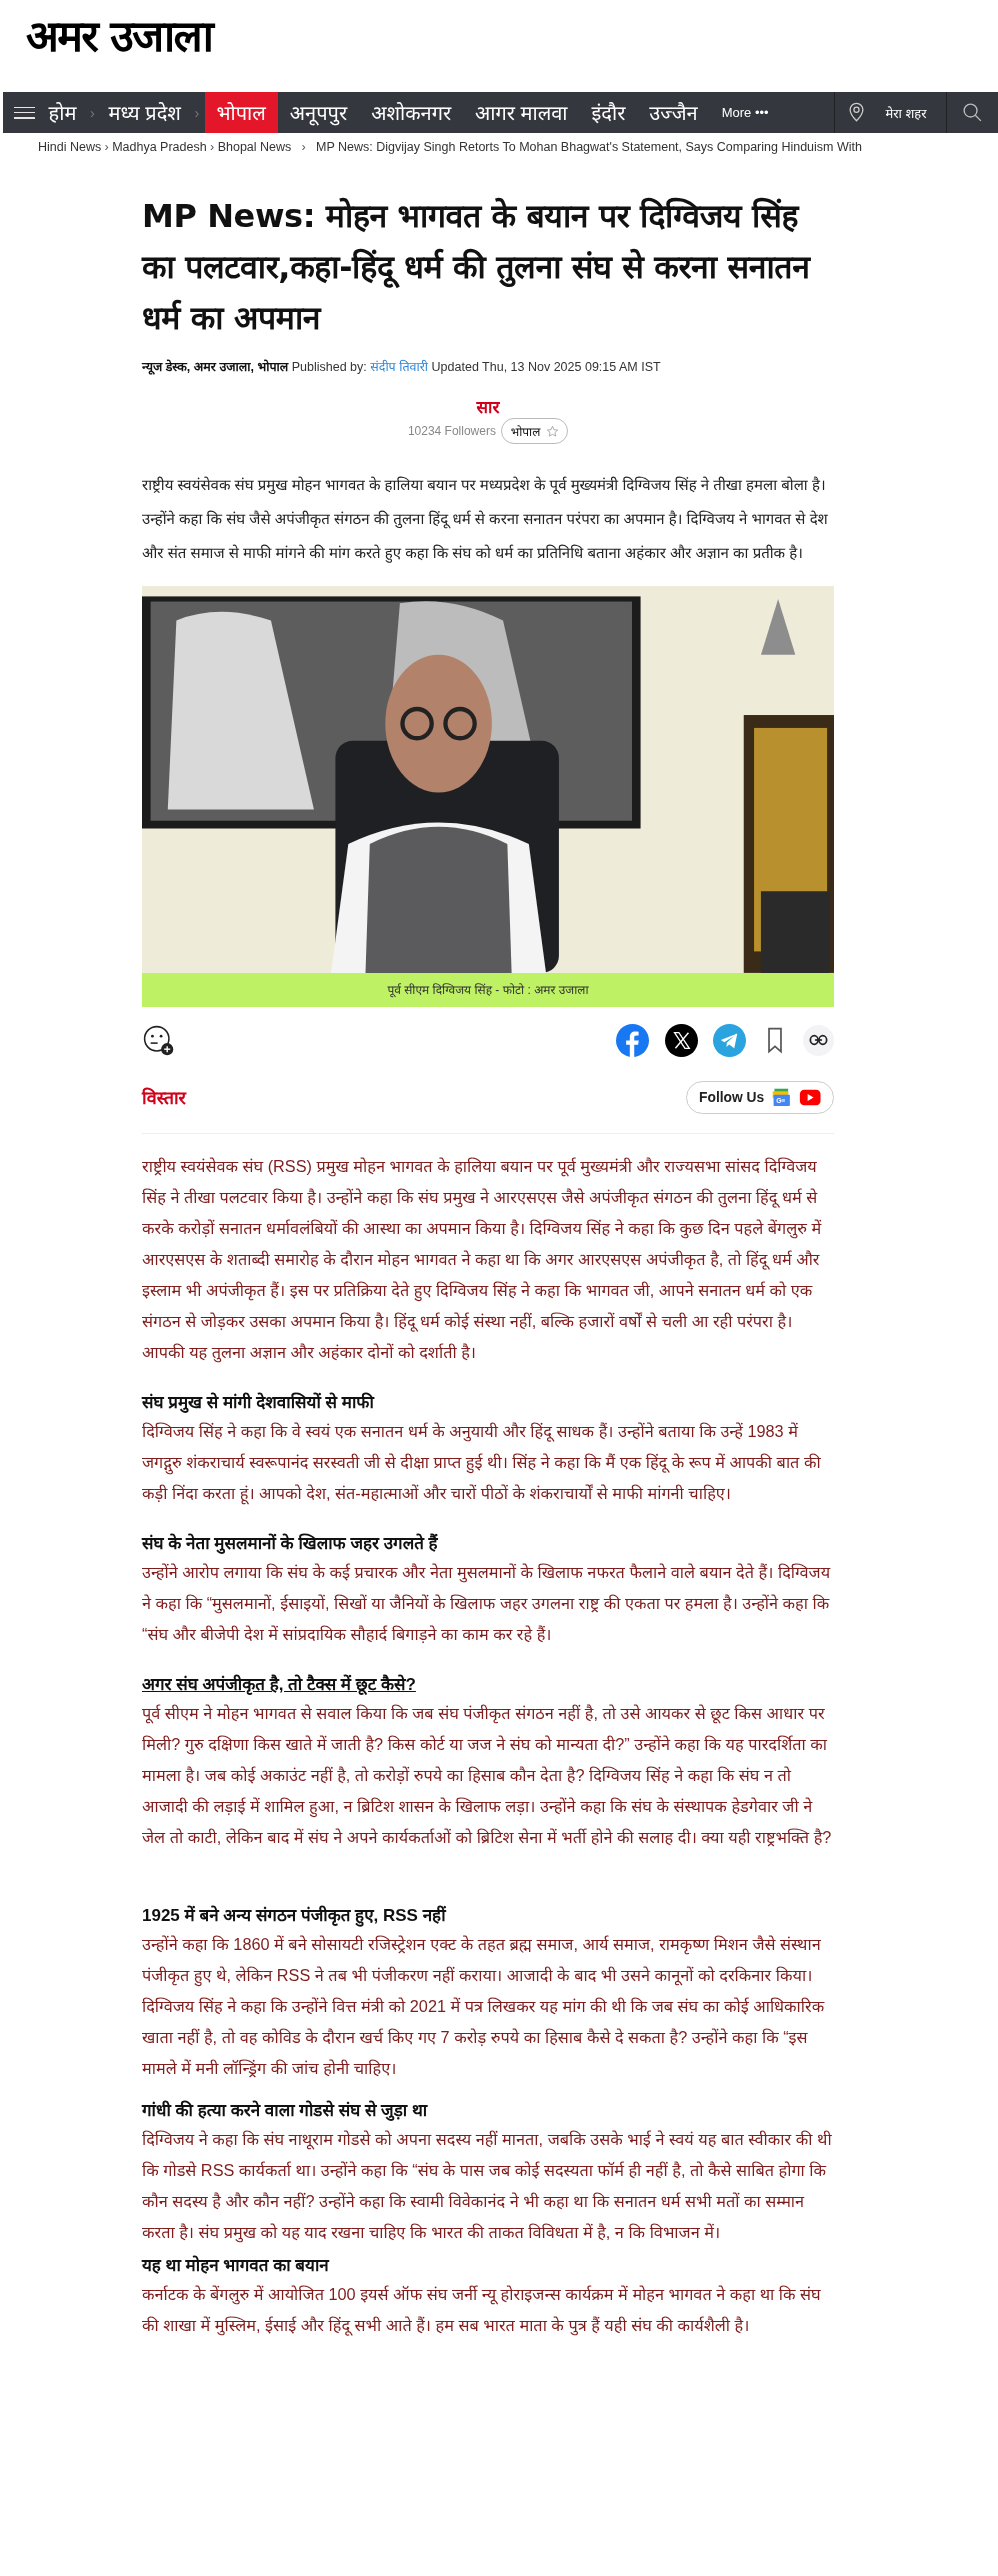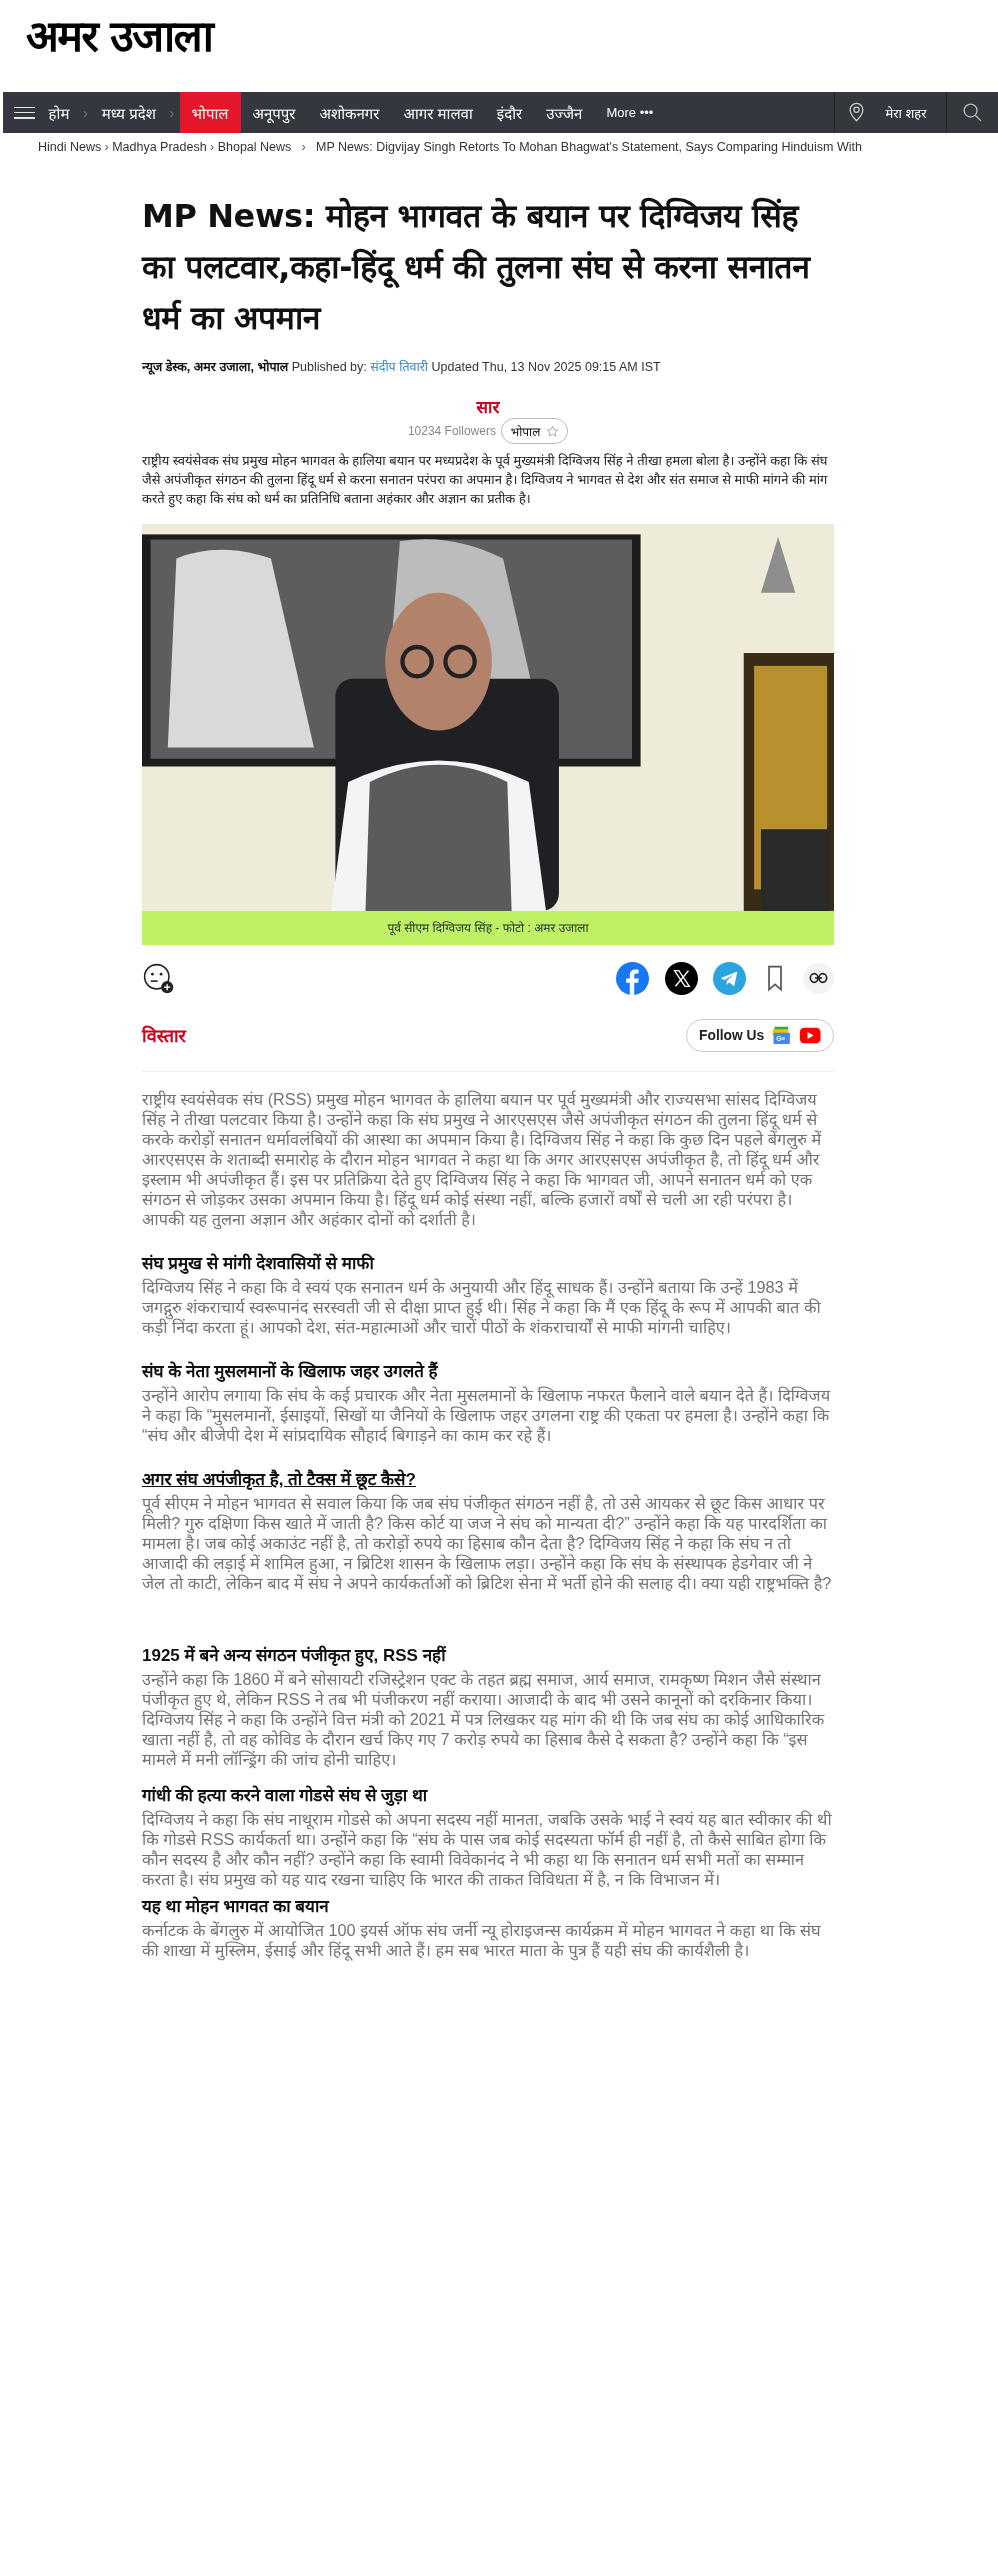--- a/index.html
+++ b/index.html
@@ -6,57 +6,57 @@
   html, body { width: 998px; background: #ffffff; }
   body { font-family: "Liberation Sans", "DejaVu Sans", sans-serif; color: #222; height: 2576px; position: relative; }
 
   .logo-bar { height: 91px; position: relative; }
   .logo { position: absolute; left: 26px; top: 12px; font-family: "DejaVu Sans", sans-serif; font-weight: 900; font-size: 43px; letter-spacing: -1.7px; color: #000; line-height: 48px; }
 
   .nav { position: absolute; top: 92px; left: 2.6px; width: 996px; height: 41px; background: #34373d; display: flex; align-items: center; }
   .nav-menu { width: 34px; height: 41px; display: flex; align-items: center; justify-content: flex-end; padding-right: 1.7px; cursor: pointer; }
   .hamb { width: 20.6px; height: 12px; display: flex; flex-direction: column; justify-content: space-between; }
   .hamb span { display: block; height: 1.7px; background: #e5e5e5; }
-  .nav-item { color: #fff; font-size: 15px; height: 41px; display: flex; align-items: center; padding: 0 12px; cursor: pointer; white-space: nowrap; }
+  .nav-item { color: #fff; font-size: 20px; height: 41px; display: flex; align-items: center; padding: 0 12px; cursor: pointer; white-space: nowrap; }
   .nav-sep { color: #777; font-size: 14.6px; padding: 0 1.7px; }
   .nav-item.active { background: #e4162a; }
   .nav-right { margin-left: auto; display: flex; height: 41px; }
   .city-btn { display: flex; align-items: center; gap: 20px; padding: 0 19px 0 13.8px; color: #fff; font-size: 13px; border-left: 0.9px solid #222; border-right: 0.9px solid #222; cursor: pointer; }
   .search-btn { width: 52px; display: flex; align-items: center; justify-content: center; cursor: pointer; border-right: 0.9px solid #222; }
 
   .breadcrumb { position: absolute; top: 140px; left: 38px; font-size: 12.5px; color: #333; white-space: nowrap; overflow: hidden; width: 960px; }
   .breadcrumb a { color: #333; text-decoration: none; cursor: pointer; }
   .breadcrumb .sep { margin: 0 3.4px; color: #555; }
 
   .article { position: absolute; left: 142px; top: 191px; width: 692px; }
   h1.title { font-size: 32px; font-weight: bold; line-height: 51px; color: #111; font-family: "DejaVu Sans", sans-serif; letter-spacing: -0.4px; }
   .meta { margin-top: 13.8px; font-size: 12.5px; color: #333; }
   .meta b { color: #111; }
   .meta .author { color: #2a86d8; cursor: pointer; }
 
   .summary-head { margin-top: 20.6px; display: flex; align-items: center; justify-content: space-between; flex-direction: column; }
   .summary-label { color: #d0021b; font-weight: bold; font-size: 17px; }
   .follow-box { display: flex; align-items: center; gap: 5.2px; font-size: 12px; color: #888; text-align: right; }
   .city-pill { display: flex; align-items: center; gap: 5.2px; border: 0.9px solid #bbb; border-radius: 13.8px; padding: 3.4px 8.6px; color: #111; font-size: 12px; cursor: pointer; }
-  .summary-text { margin-top: 7px; font-size: 13px; line-height: 19px; color: #222; }
+  .summary-text { margin-top: 24px; font-size: 15px; line-height: 34px; color: #222; }
 
   .figure { margin-top: 15.5px; width: 692px; }
   .photo { width: 692px; height: 387px; position: relative; overflow: hidden; background: #f2f0e0; }
   .caption { height: 34px; background: #bef264; font-size: 12px; color: #333; display: flex; align-items: center; justify-content: center; }
 
   .share-row { margin-top: 12px; height: 43px; display: flex; align-items: center; justify-content: space-between; }
   .share-icons { display: flex; align-items: center; gap: 15.5px; }
   .icon-btn { cursor: pointer; display: flex; align-items: center; justify-content: center; }
 
   .detail-head { margin-top: 19px; display: flex; align-items: center; justify-content: space-between; }
   .detail-label { color: #d0021b; font-weight: bold; font-size: 18px; }
   .follow-us { display: flex; align-items: center; gap: 6.9px; border: 0.9px solid #ccc; border-radius: 17px; padding: 5.2px 12px; font-size: 13.8px; font-weight: bold; color: #222; cursor: pointer; }
 
   .body { margin-top: 19px; border-top: 0.9px solid #eee; padding-top: 17px; }
-  .para { font-size: 16.3px; line-height: 20px; color: #737373; }
+  .para { font-size: 16.3px; line-height: 31px; color: #7f1d1d; }
   .sub { font-size: 17px; font-weight: bold; color: #111; line-height: 26px; }
   .mt-s { margin-top: 13.8px; }
   .mt-m { margin-top: 22.4px; }
   .mt-l { margin-top: 50px; }
   .mt-xs { margin-top: 5.2px; }
 </style>
 </head>
 <body>
 
 <div class="logo-bar">

